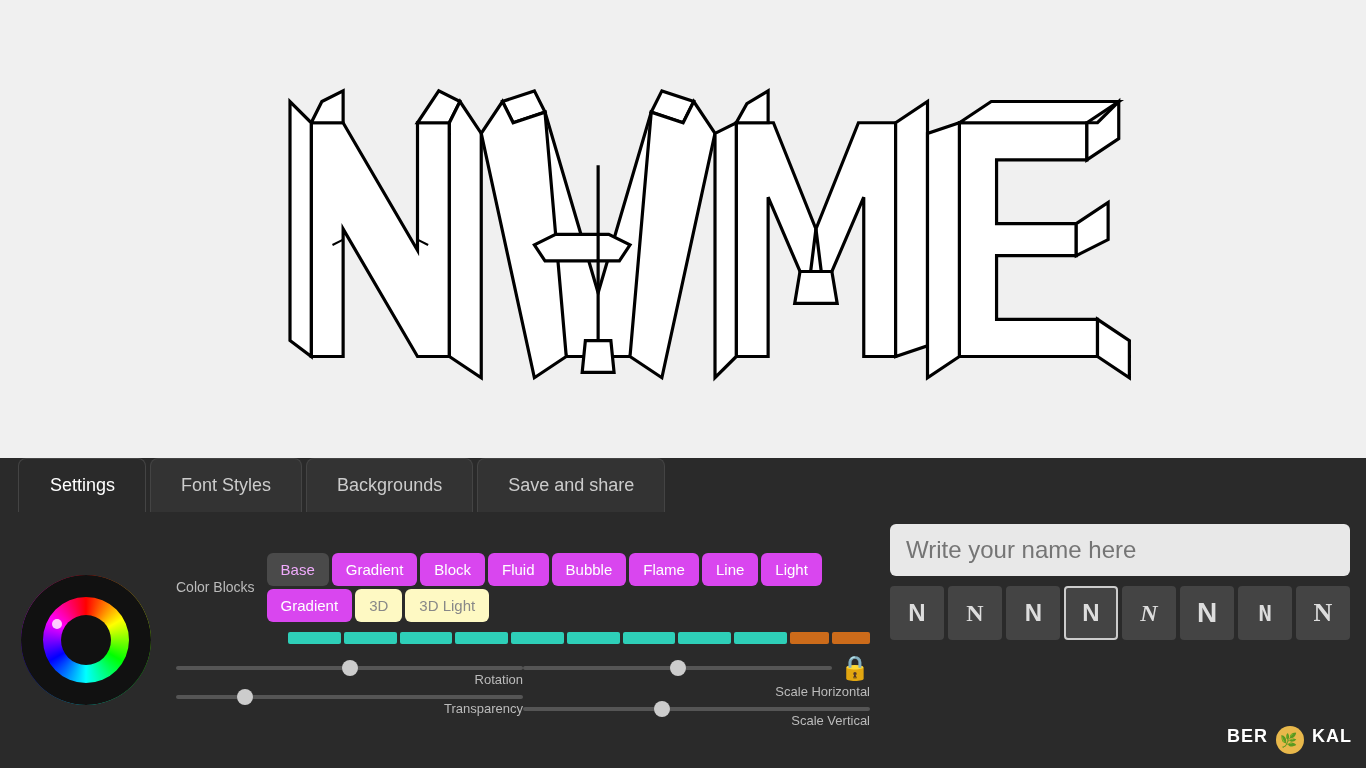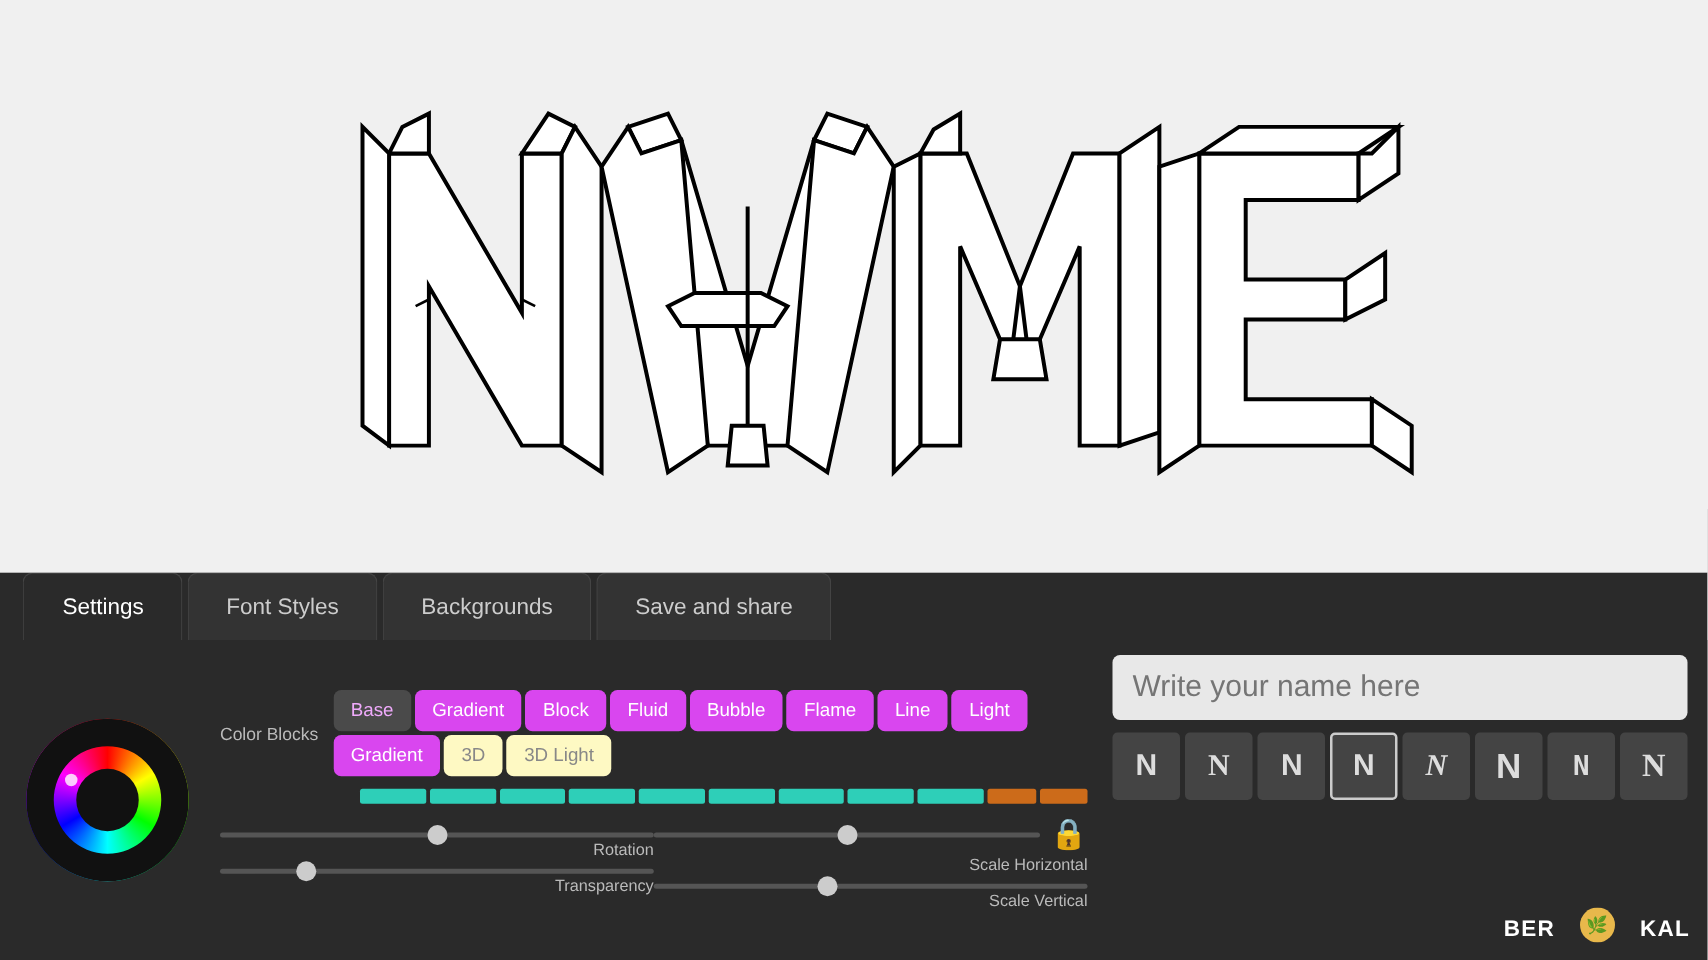--- a/index.html
+++ b/index.html
@@ -286,22 +286,22 @@
       font-weight: bold;
       color: #ddd;
     }
 
     
     .berikal-logo {
       position: absolute;
       bottom: 10px;
       right: 10px;
       display: flex;
-      align-items: flex-end;
-      gap: 20px;
+      align-items: flex-start;
+      gap: 8px;
       color: #fff;
       font-size: 18px;
       font-weight: bold;
       letter-spacing: 1px;
     }
 
     .berikal-logo-leaf {
       width: 28px;
       height: 28px;
       background: #e8b84b;

